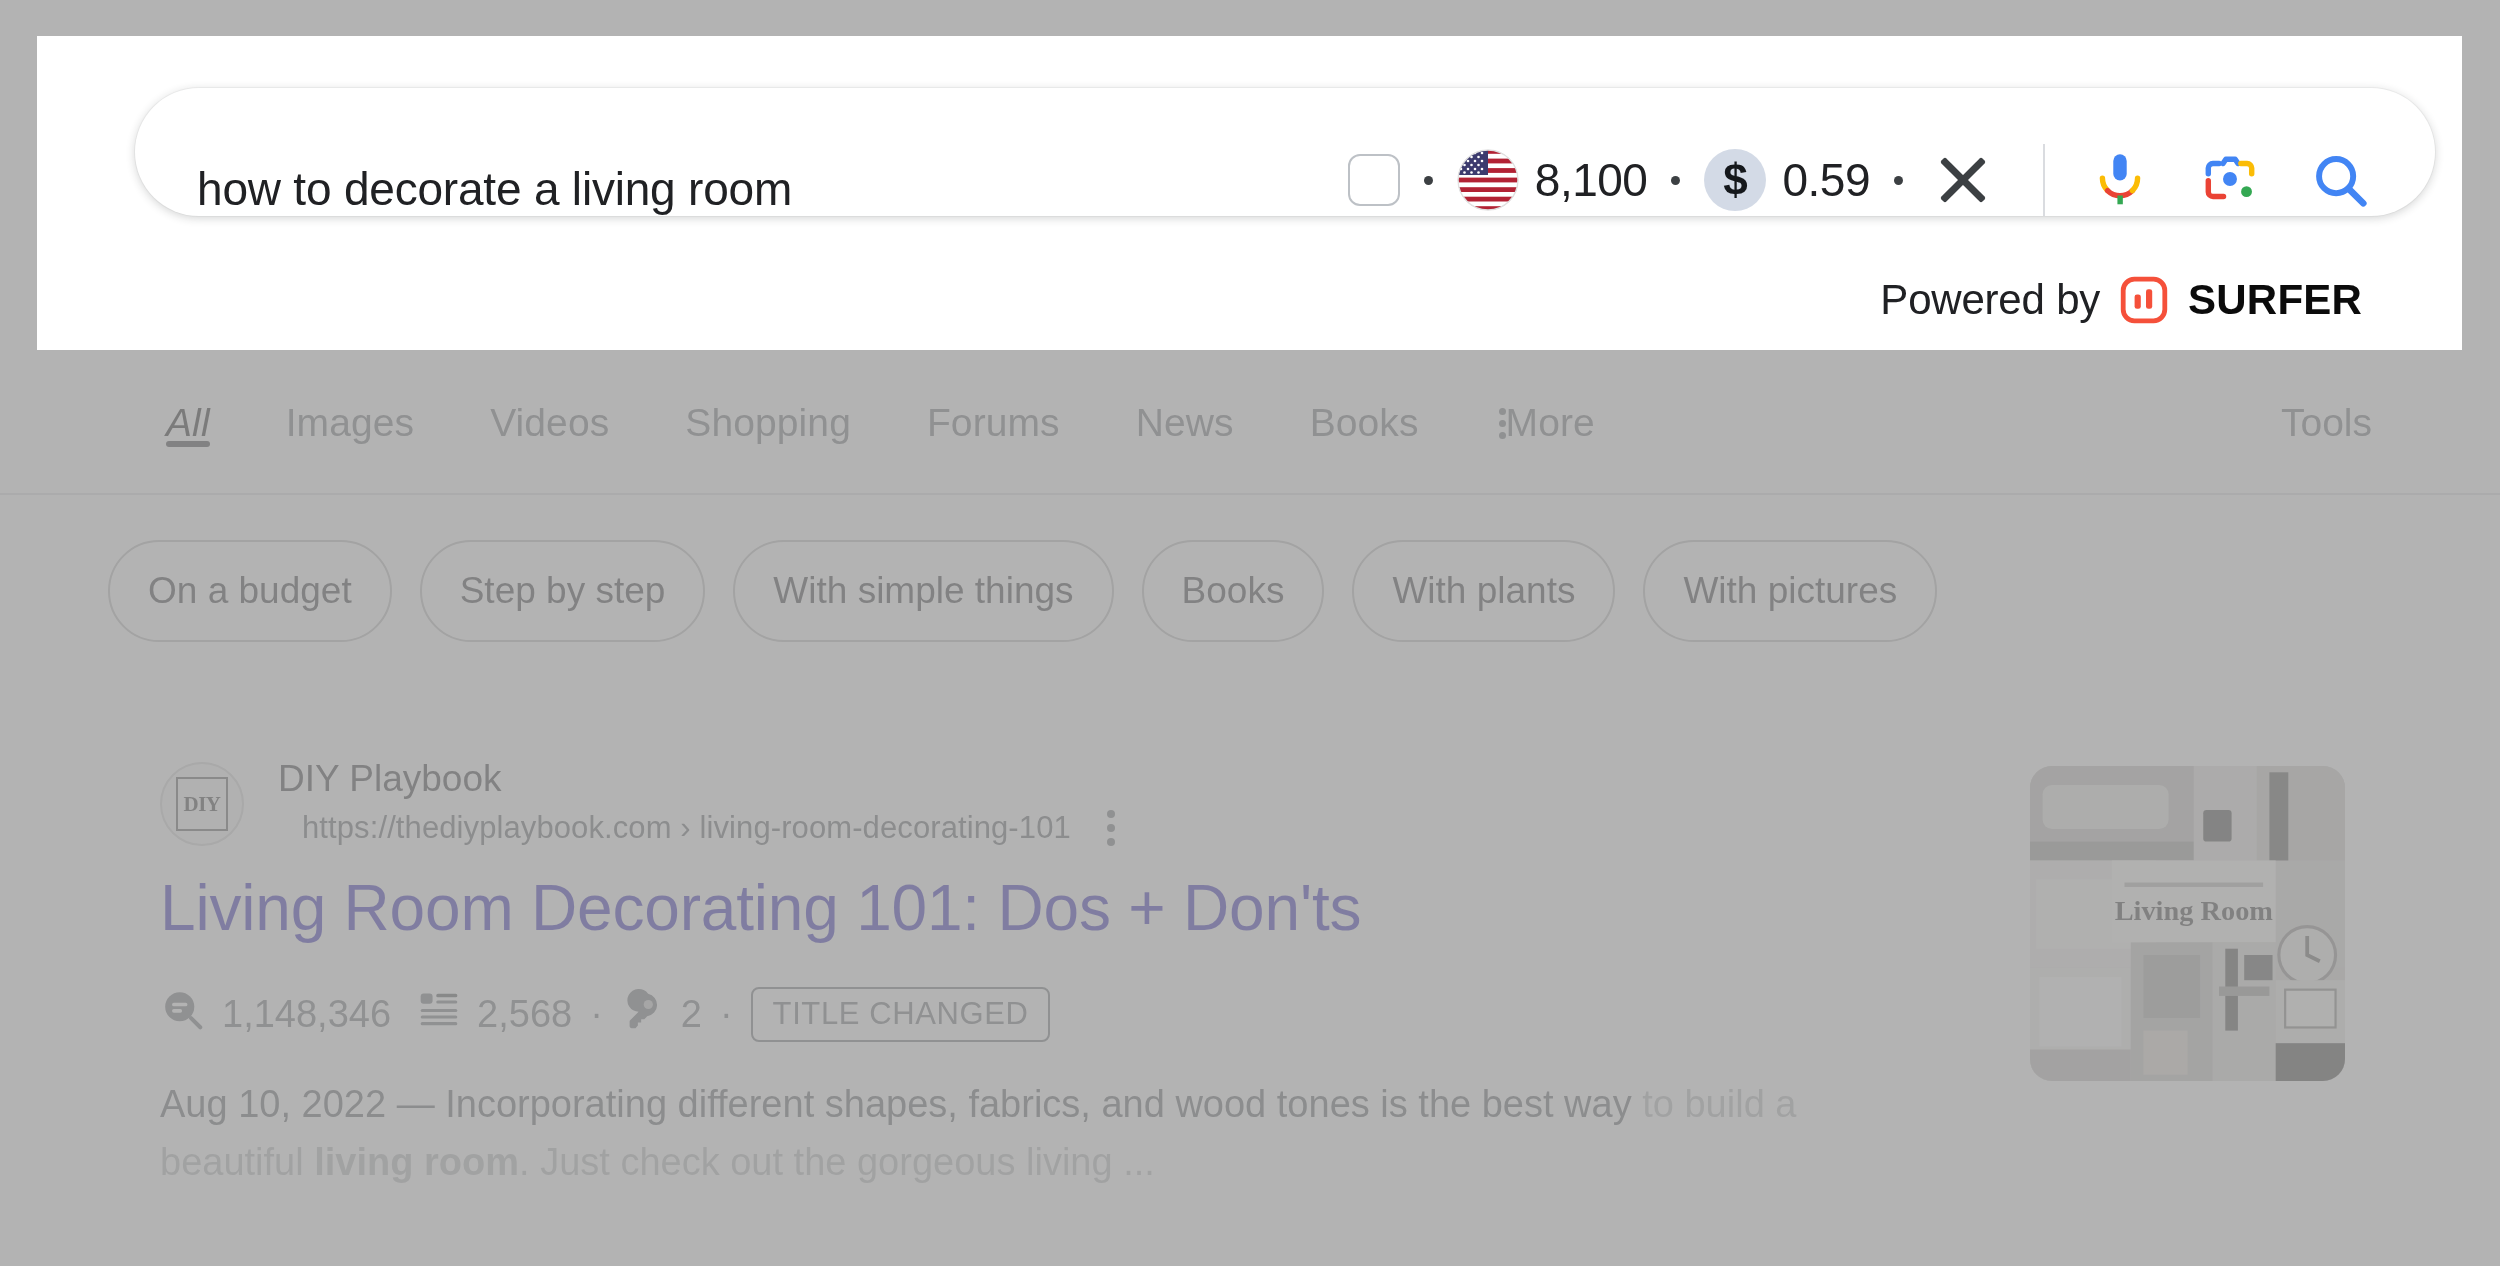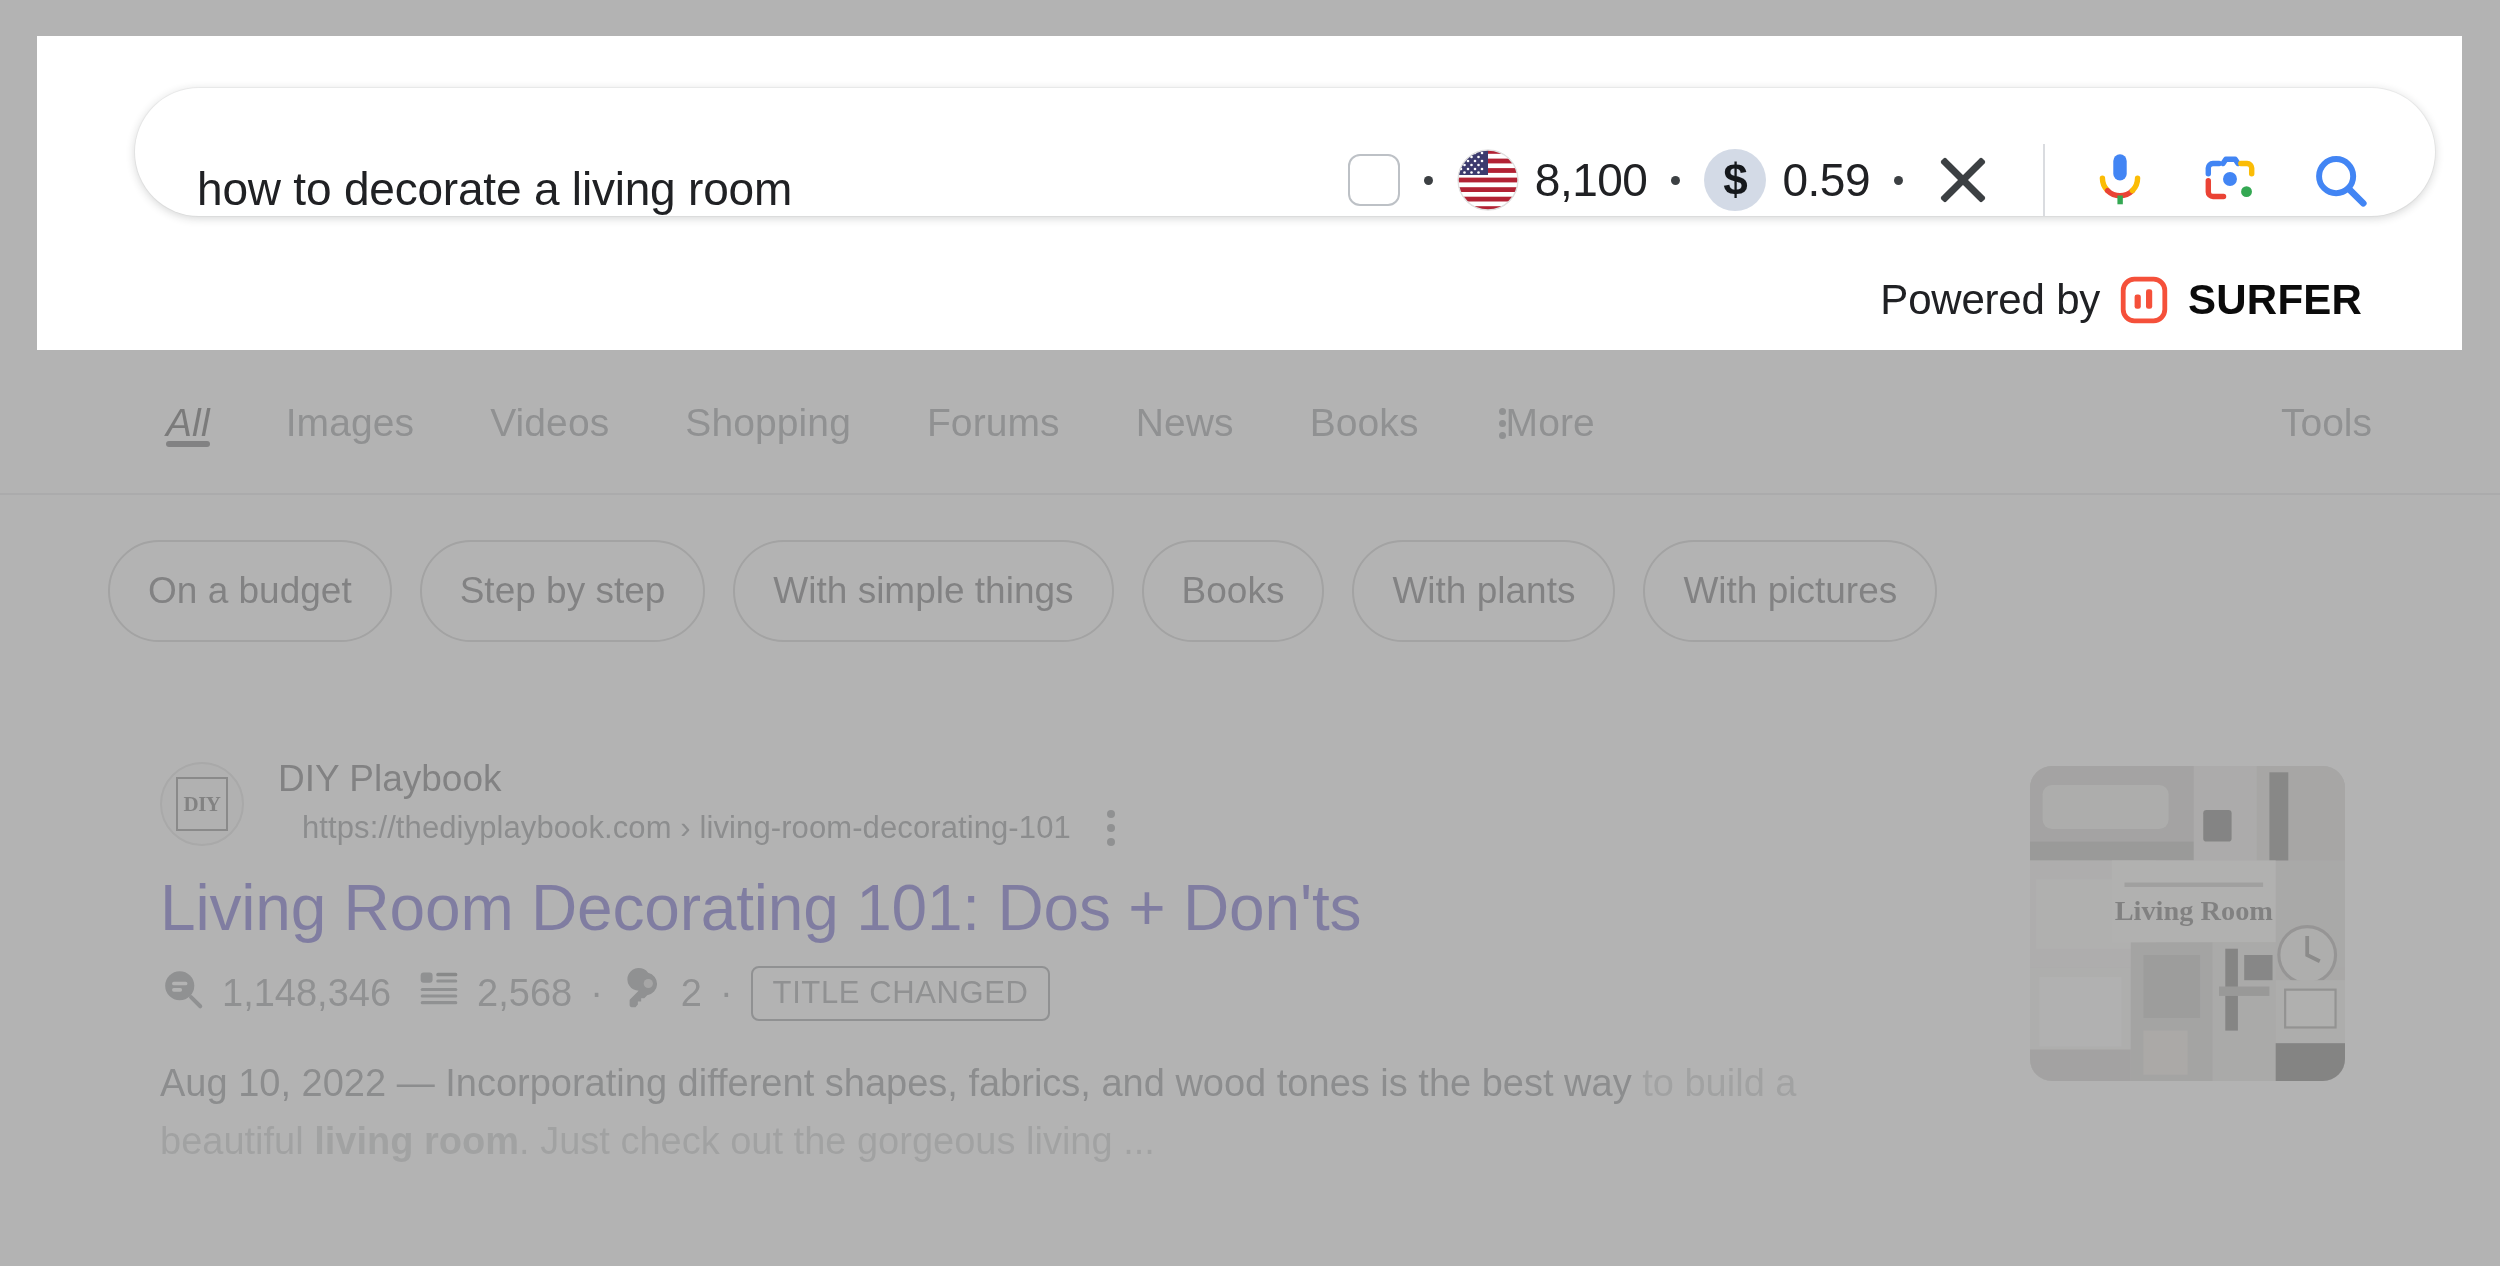--- a/index.html
+++ b/index.html
@@ -104,21 +104,21 @@
     margin-top: 24px;
     font-size: 64px;
     color: #1a0dab;
     line-height: 1.2;
     letter-spacing: -0.2px;
     cursor: pointer;
     white-space: nowrap;
   }
 
   .metrics {
-    margin-top: 19px;
+    margin-top: 40px;
     display: flex; align-items: center; gap: 0;
     font-size: 38px; color: #5f6368; text-align: right;
   }
   .metric { display: flex; align-items: center; gap: 16px; }
   .sep { margin: 0 18px; color: #5f6368; font-size: 38px; }
   .badge-outline {
     border: 2px solid #5f6368;
     border-radius: 8px;
     padding: 9px 20px 11px;
     font-size: 31px;

